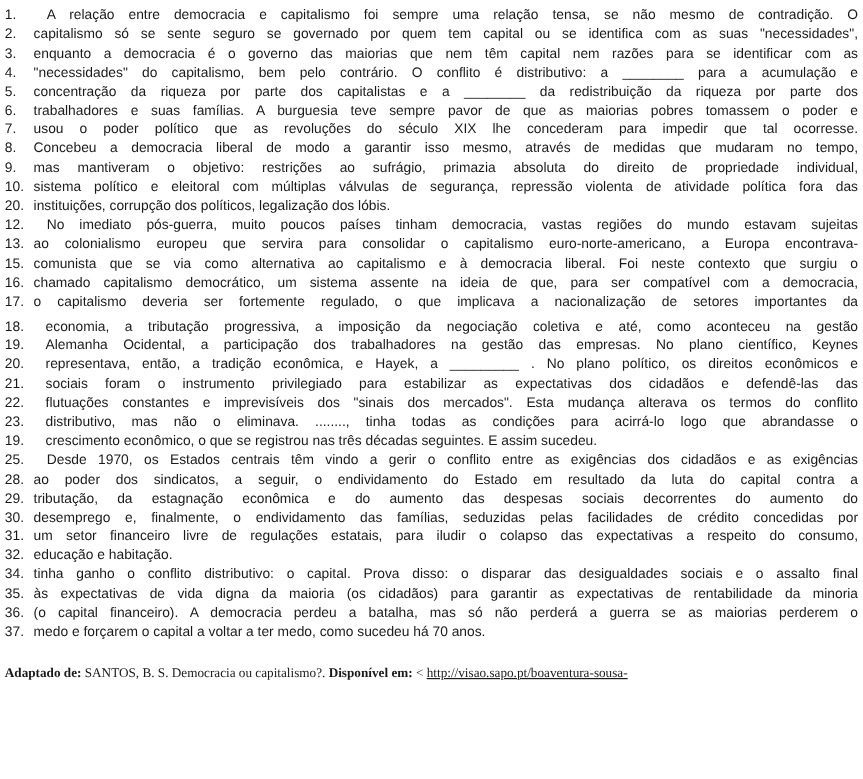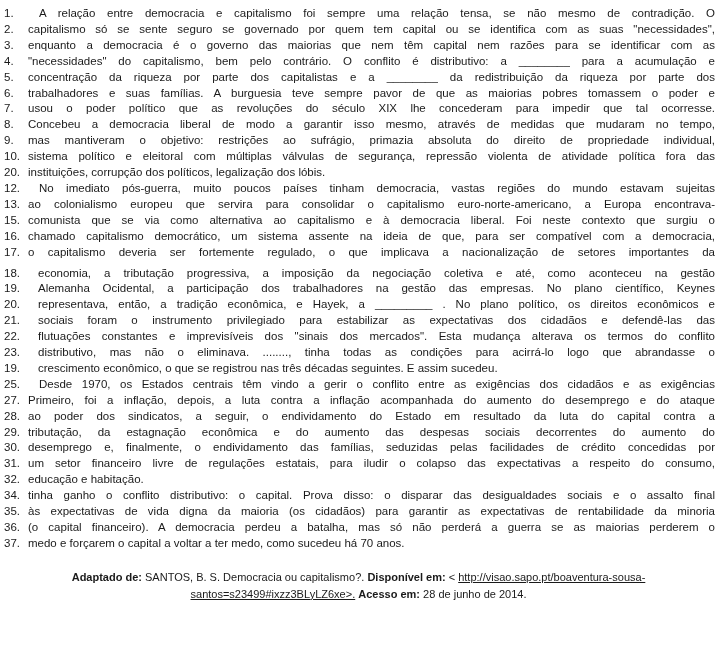--- a/index.html
+++ b/index.html
@@ -31,21 +31,22 @@
   }
   .txt.para-end { text-align-last: left; }
   .txt.indent { text-indent: 11px; }
   .line.block .txt { padding-left: 10px; }
   .line.gap { margin-top: 5px; }
   .footer {
     margin-top: 17px;
     padding-right: 4px;
     font-size: 11px;
     line-height: 17px;
-    text-align: center;
+    text-align: left;
+    font-family: Liberation Serif, serif;
   }
   .footer b { font-weight: bold; }
   .url { text-decoration: underline; color: #1a1a1a; }
 </style>
 </head>
 <body>
 
 <div class="doc">
   <div class="lines">
       <div class="line">
@@ -138,24 +139,20 @@
       </div>
       <div class="line block">
         <span class="num">19.</span>
         <span class="txt para-end">crescimento econômico, o que se registrou nas três décadas seguintes. E assim sucedeu.</span>
       </div>
       <div class="line">
         <span class="num">25.</span>
         <span class="txt indent">Desde 1970, os Estados centrais têm vindo a gerir o conflito entre as exigências dos cidadãos e as exigências</span>
       </div>
       <div class="line">
-        <span class="num">27.</span>
-        <span class="txt">Primeiro, foi a inflação, depois, a luta contra a inflação acompanhada do aumento do desemprego e do ataque</span>
-      </div>
-      <div class="line">
         <span class="num">28.</span>
         <span class="txt">ao poder dos sindicatos, a seguir, o endividamento do Estado em resultado da luta do capital contra a</span>
       </div>
       <div class="line">
         <span class="num">29.</span>
         <span class="txt">tributação, da estagnação econômica e do aumento das despesas sociais decorrentes do aumento do</span>
       </div>
       <div class="line">
         <span class="num">30.</span>
         <span class="txt">desemprego e, finalmente, o endividamento das famílias, seduzidas pelas facilidades de crédito concedidas por</span>
@@ -182,15 +179,14 @@
       </div>
       <div class="line">
         <span class="num">37.</span>
         <span class="txt para-end">medo e forçarem o capital a voltar a ter medo, como sucedeu há 70 anos.</span>
       </div>
     </div>
 
   <div class="footer">
     <span><b>Adaptado de:</b> <span>SANTOS, B. S. Democracia ou capitalismo?.</span> <b>Disponível em:</b> <span>&lt;</span> <span class="url">http://visao.sapo.pt/boaventura-sousa-</span></span>
     <br>
-    <span><span class="url">santos=s23499#ixzz3BLyLZ6xe&gt;.</span> <b>Acesso em:</b> <span>28 de junho de 2014.</span></span>
   </div>
 </div>
 
 </body></html>

